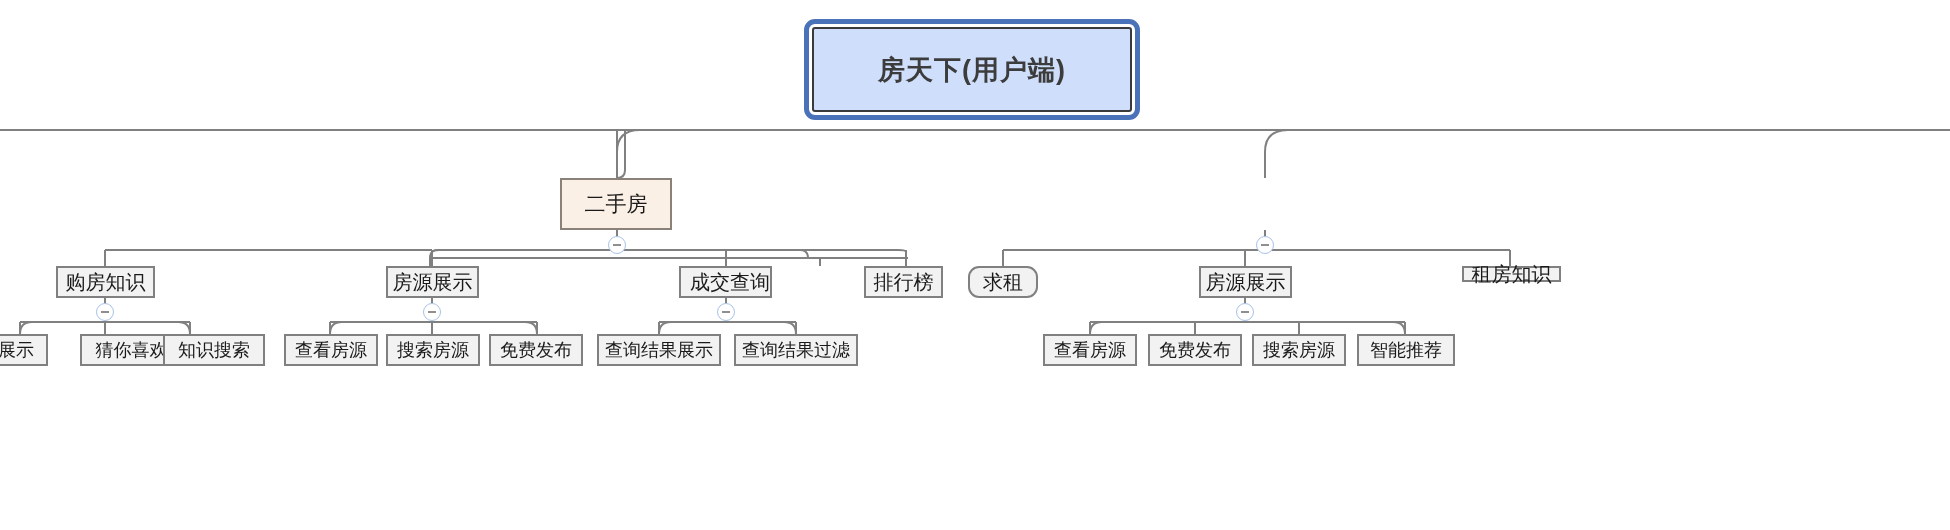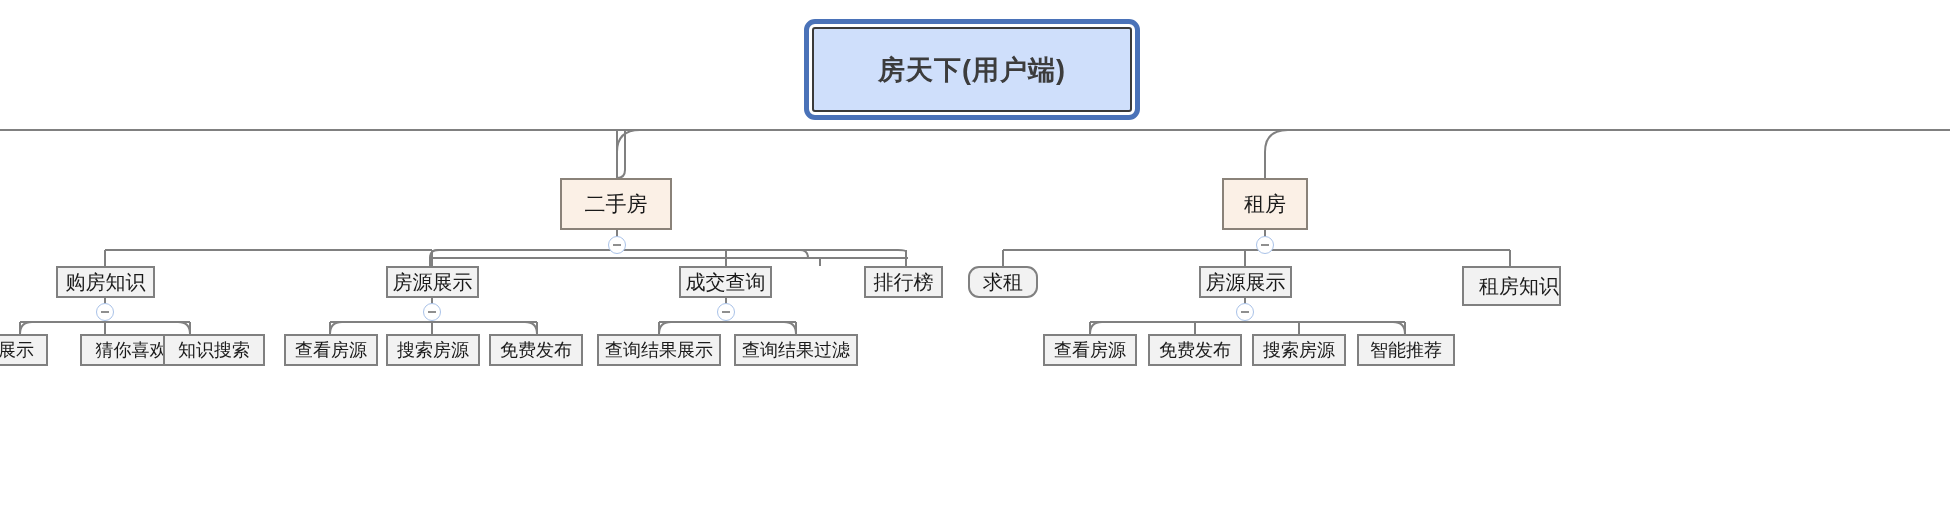--- a/index.html
+++ b/index.html
@@ -144,42 +144,39 @@
     <span>二手房</span>
   </div>
 
   <div class="node root" style="left:812px;top:27px;width:320px;height:85px;">
     <span>房天下(用户端)</span>
   </div>
   <div class="toggle" style="left:608px;top:236px;">
     <i></i>
   </div>
 
-  <div class="node cat" style="left:1222px;top:178px;width:86px;height:52px;">
-    <span>租房</span>
-  </div>
   <div class="toggle" style="left:1256px;top:236px;">
     <i></i>
   </div>
 
   <div class="node item" style="left:56px;top:266px;width:99px;height:32px;">
     <span>购房知识</span>
   </div>
   <div class="toggle" style="left:96px;top:303px;">
     <i></i>
   </div>
 
   <div class="node item" style="left:386px;top:266px;width:93px;height:32px;">
     <span>房源展示</span>
   </div>
   <div class="toggle" style="left:423px;top:303px;">
     <i></i>
   </div>
 
-  <div class="node item" style="left:679px;top:266px;width:93px;height:32px;">
+  <div class="node item" style="left:679px;top:266px;width:93px;height:32px;justify-content:flex-end;">
     <span>成交查询</span>
   </div>
   <div class="toggle" style="left:717px;top:303px;">
     <i></i>
   </div>
 
   <div class="node item" style="left:864px;top:266px;width:79px;height:32px;">
     <span>排行榜</span>
   </div>
 
@@ -187,21 +184,21 @@
     <span>求租</span>
   </div>
 
   <div class="node item" style="left:1199px;top:266px;width:93px;height:32px;">
     <span>房源展示</span>
   </div>
   <div class="toggle" style="left:1236px;top:303px;">
     <i></i>
   </div>
 
-  <div class="node item" style="left:1462px;top:266px;width:99px;height:40px;justify-content:flex-end;">
+  <div class="node item" style="left:1462px;top:266px;width:99px;height:16px;">
     <span>租房知识</span>
   </div>
 
   <div class="node leaf" style="left:-16px;top:334px;width:64px;height:32px;">
     <span>展示</span>
   </div>
   <div class="node leaf" style="left:56px;top:334px;width:103px;height:32px;margin-left:24px;">
     <span>猜你喜欢</span>
   </div>
   <div class="node leaf" style="left:163px;top:334px;width:102px;height:32px;">

